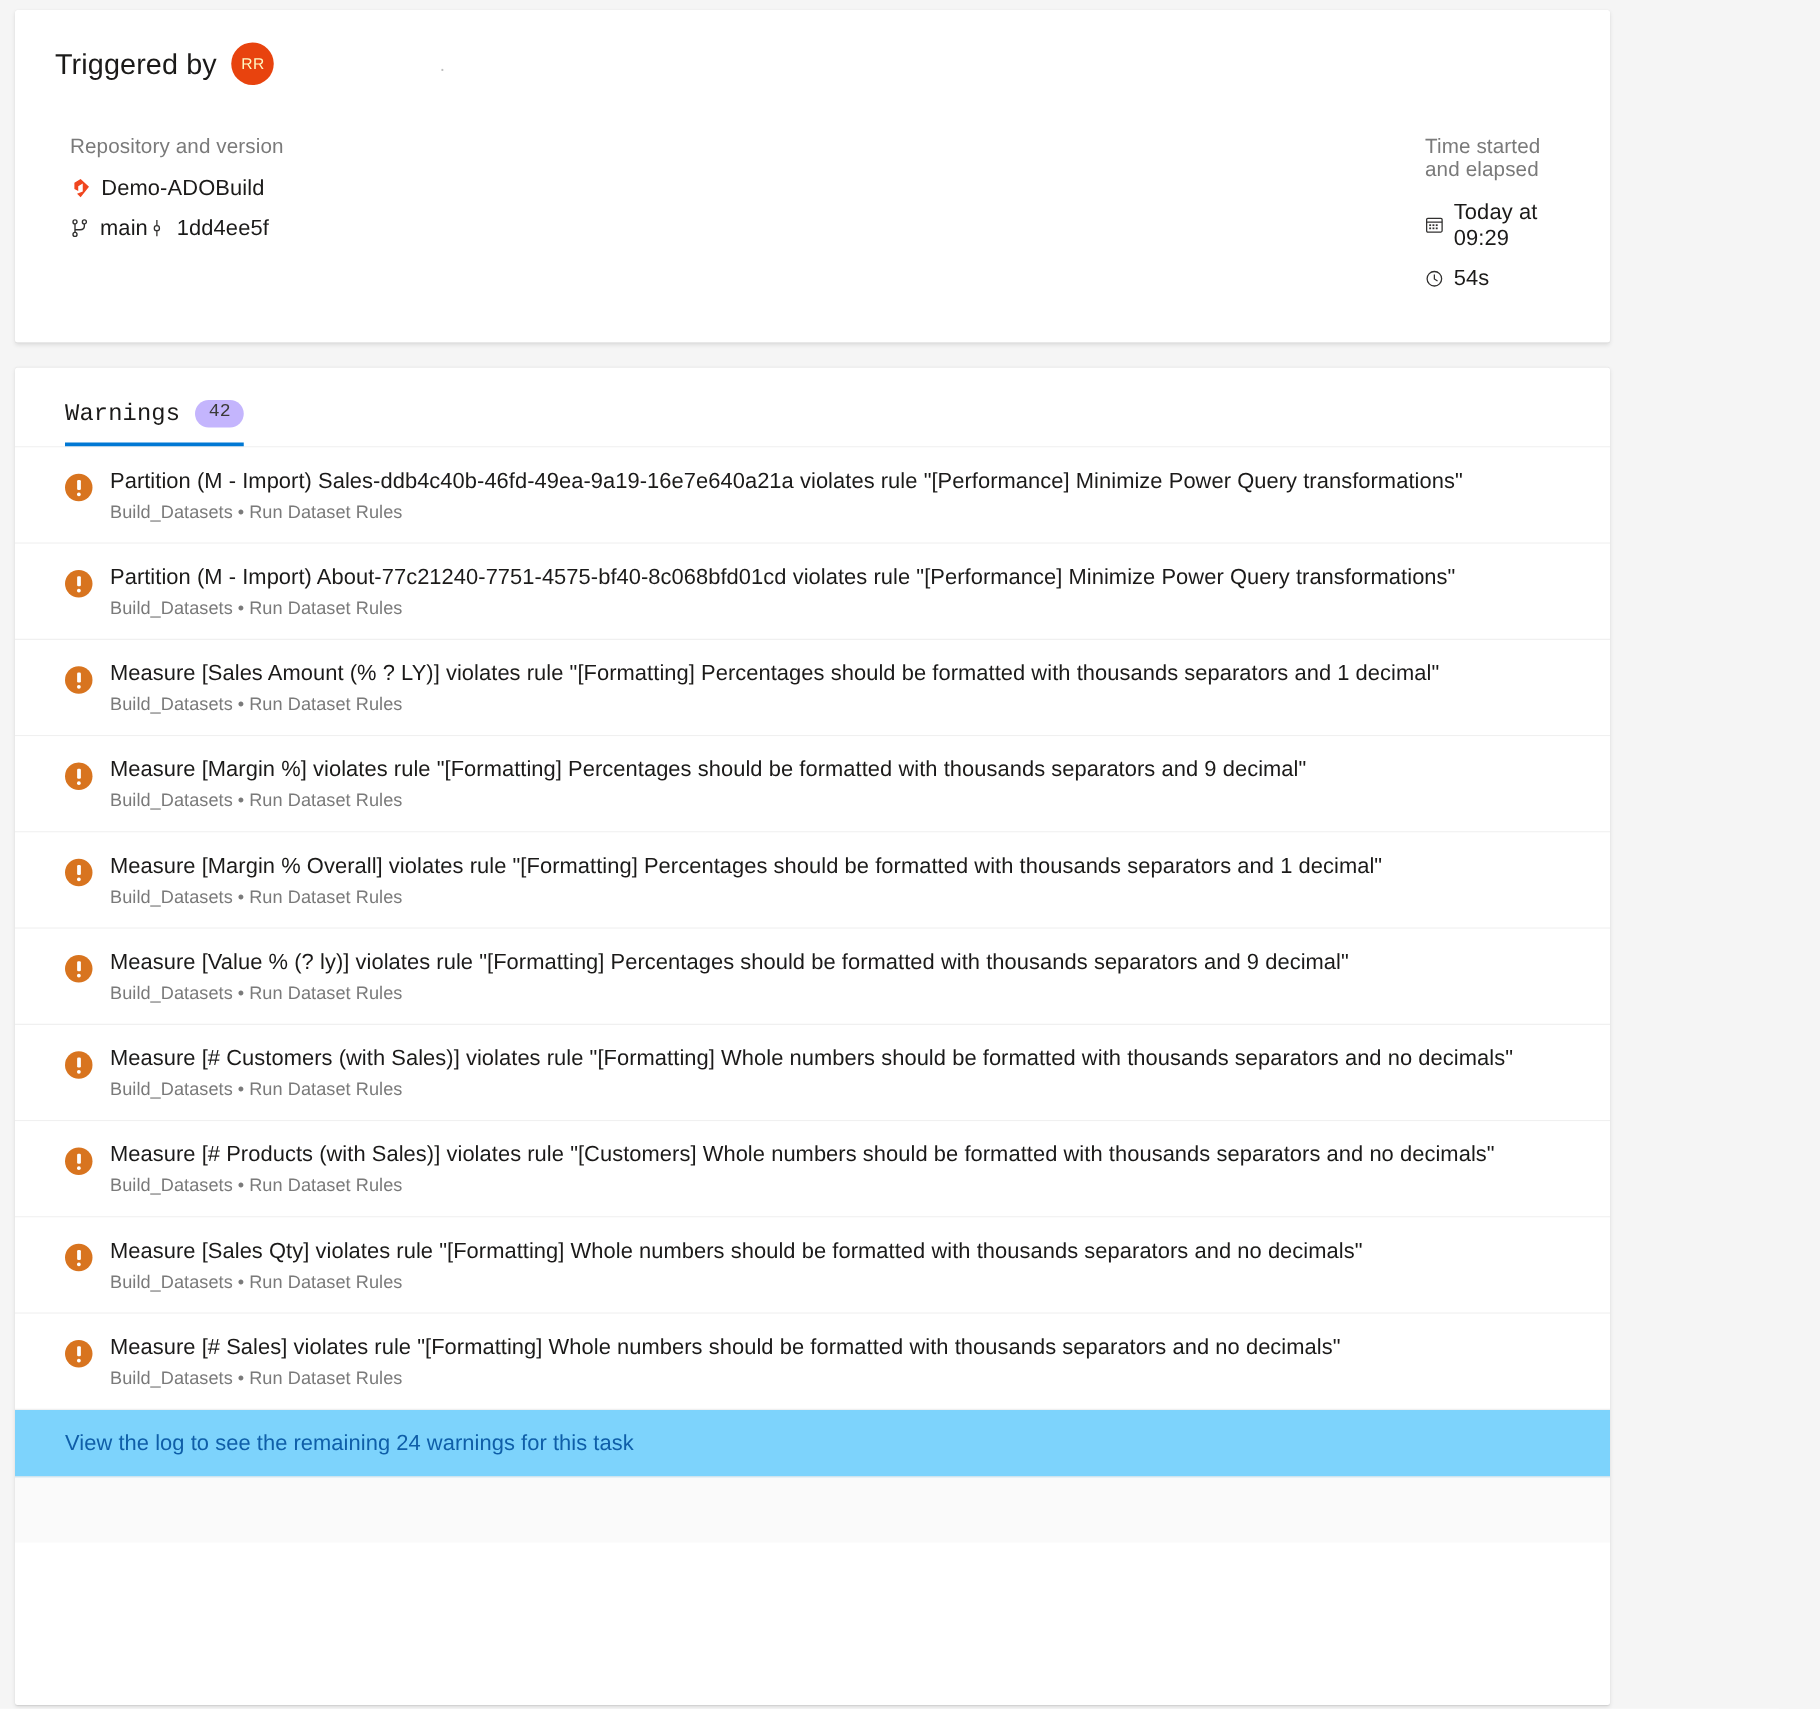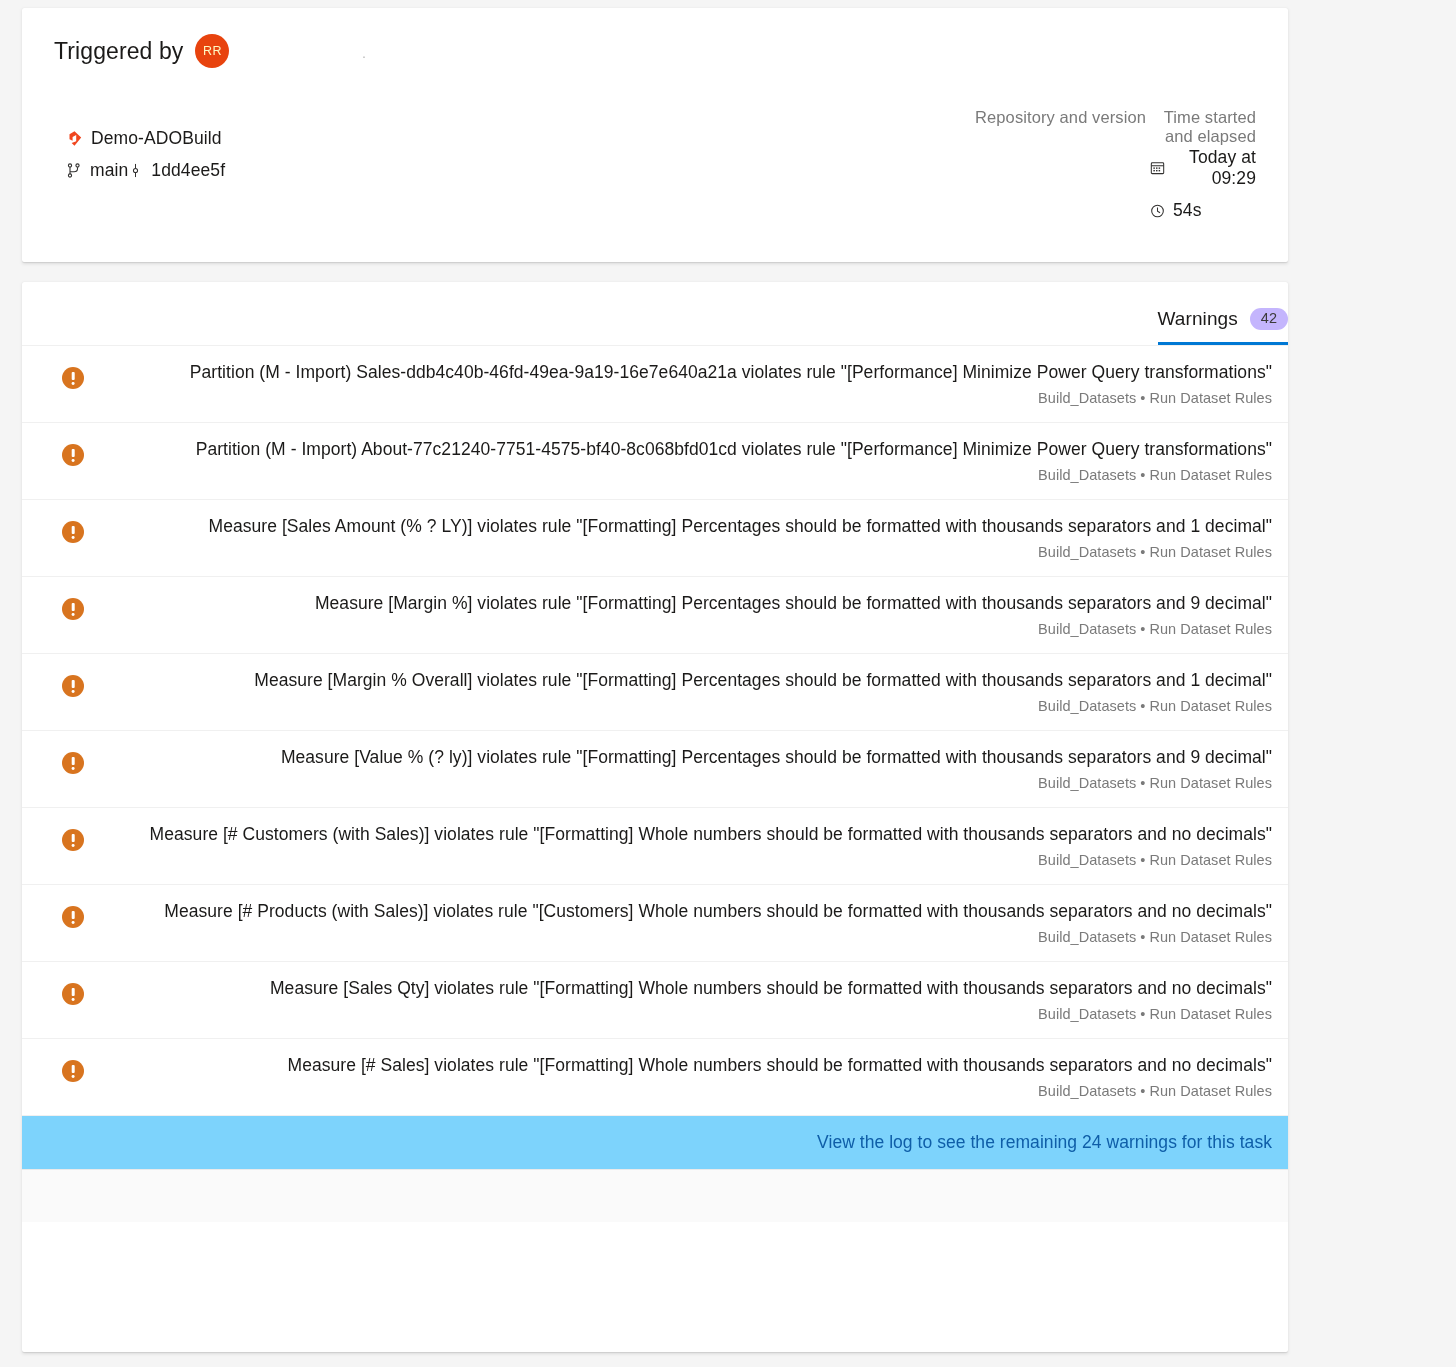--- a/index.html
+++ b/index.html
@@ -14,22 +14,21 @@
     color: #201f1e;
     -webkit-font-smoothing: antialiased;
     overflow: hidden;
   }
 
   .page {
     position: relative;
     width: 1296px;
     height: 1367px;
     box-sizing: border-box;
-    padding: 8px 8px 0 22px;
-    text-align: right;
+    padding: 8px 8px 0 12px;
   }
 
   
   .card {
     background: #ffffff;
     border-radius: 2px;
     box-shadow: 0 1.6px 3.6px rgba(0,0,0,.10), 0 0.3px 0.9px rgba(0,0,0,.08);
     box-sizing: border-box;
   }
 
@@ -77,21 +76,21 @@
     display: flex;
     align-items: flex-start;
   }
   .meta-col-left { width: 1080px; flex: 0 0 auto; padding-left: 12px; }
   .meta-col-right { flex: 1 1 auto; padding-left: 4px; }
 
   .meta-heading {
     font-size: 16.5px;
     color: #7a7a7a;
     font-weight: 400;
-    margin-bottom: 1px;
+    margin-bottom: 13px;
     letter-spacing: .1px;
   }
   .meta-line {
     display: flex;
     align-items: center;
     font-size: 17.5px;
     color: #1b1a19;
     margin-bottom: 11px;
     letter-spacing: .1px;
   }
@@ -112,20 +111,21 @@
   .tabbar {
     padding: 26px 0 0 40px;
   }
   .tab {
     display: inline-flex;
     align-items: center;
     gap: 12px;
     padding-bottom: 12px;
     border-bottom: 3px solid #0078d4;
     cursor: pointer;
+    font-family: Liberation Mono, monospace;
   }
   .tab-label {
     font-size: 19px;
     color: #1b1a19;
     font-weight: 400;
     letter-spacing: .1px;
   }
   .tab-count {
     background: #c4b5fd;
     color: #3b3a39;

